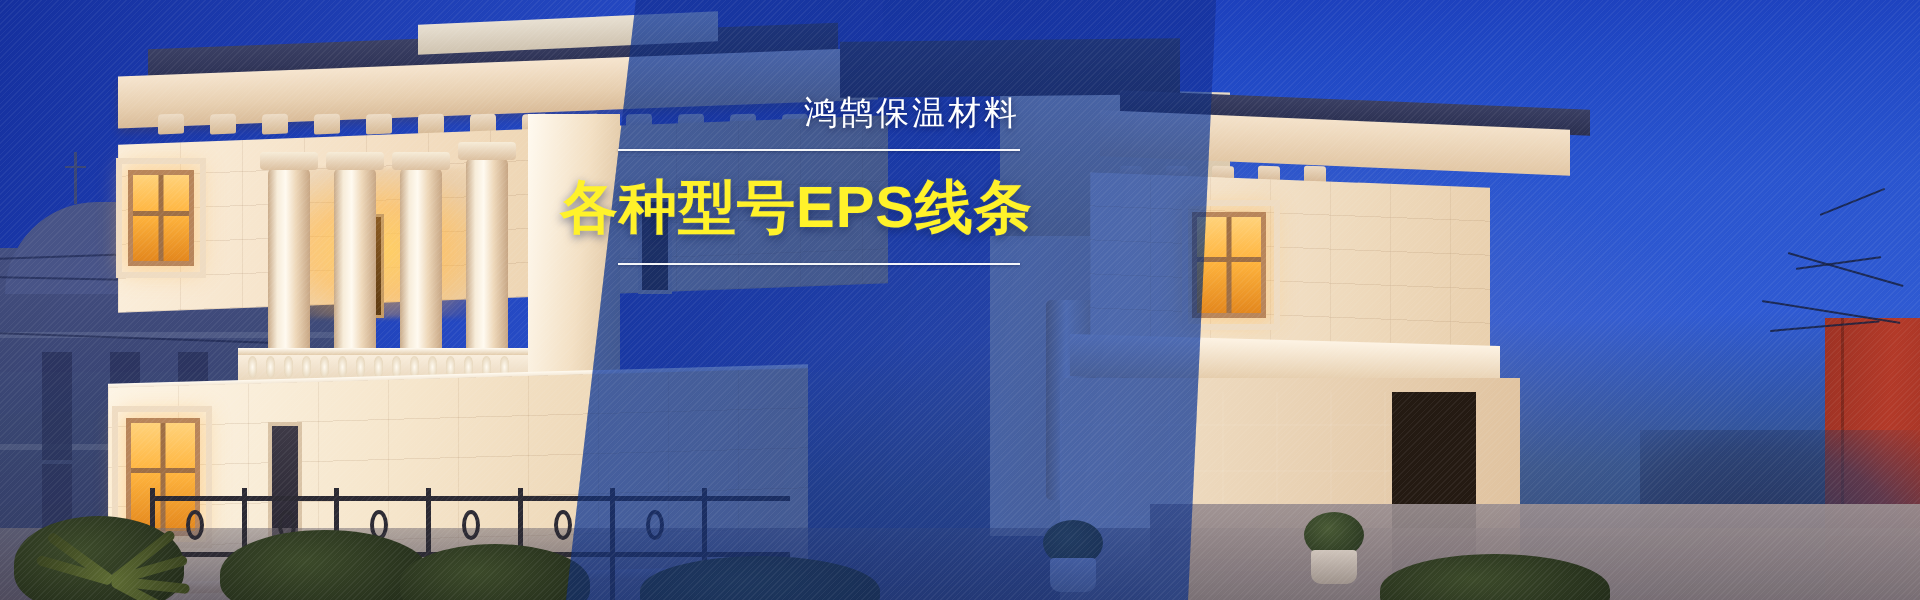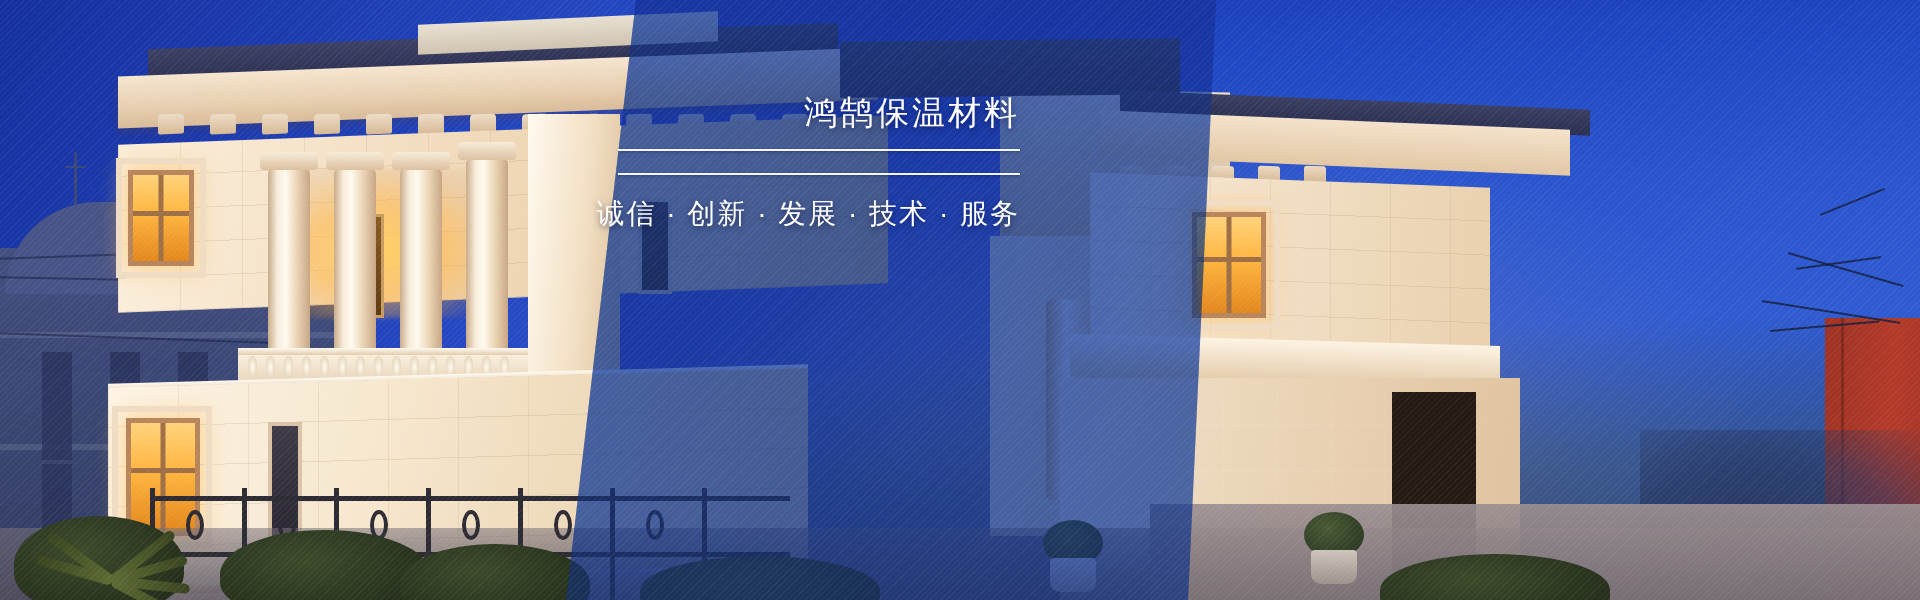--- a/index.html
+++ b/index.html
@@ -527,20 +527,20 @@
   <div class="panel-glow"></div>
 
   <div class="hatch"></div>
 
   <div class="textblock">
     <div class="brand">鸿鹄保温材料</div>
 
     <div class="rule"></div>
 
     <div class="headline">
+      <span class="l1">各种型号EPS线条</span>
     </div>
 
     <div class="rule bottom"></div>
 
-    <div class="tagline">诚信 · 创新 · 发展 · 技术 · 服务</div>
   </div>
 
 </div>
 
 </body></html>

